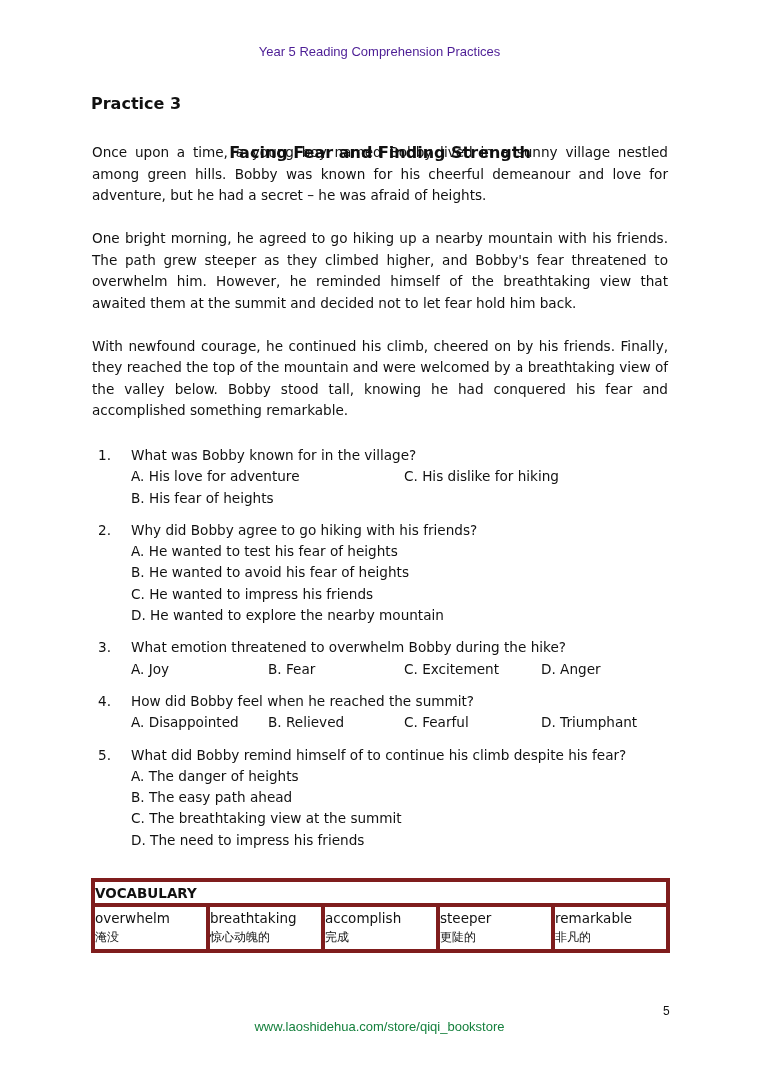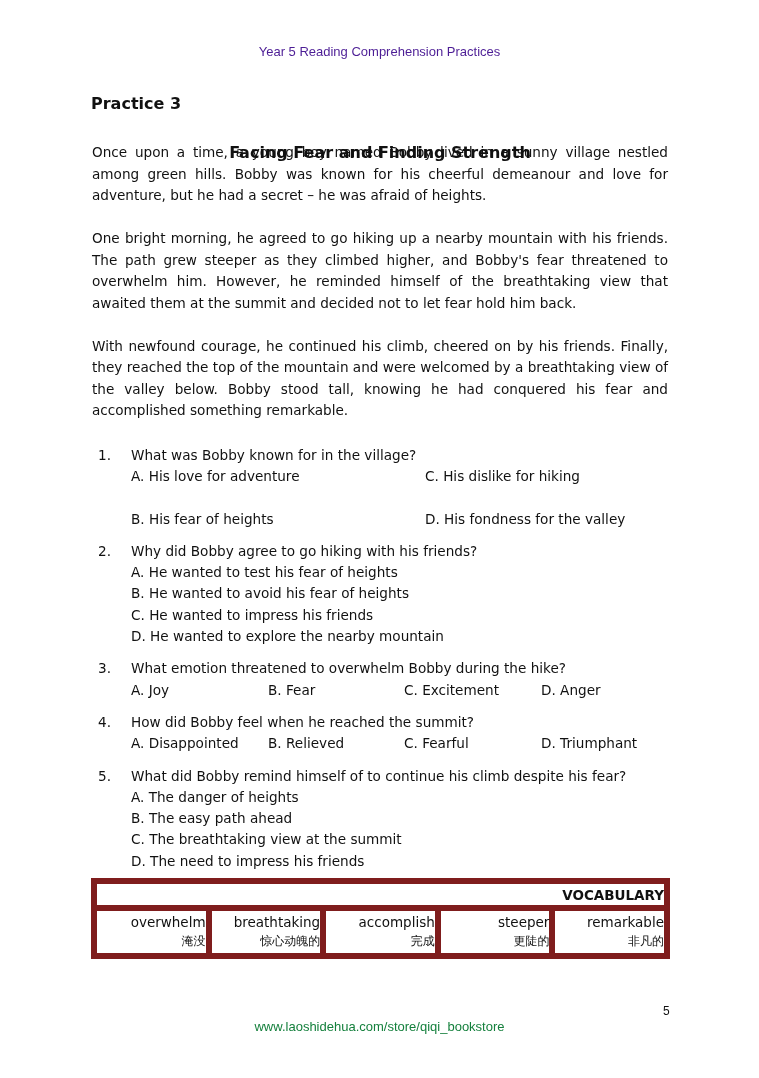--- a/index.html
+++ b/index.html
@@ -5,24 +5,24 @@
   html, body { margin: 0; padding: 0; background: #ffffff; }
   body { width: 759px; height: 1078px; position: relative; overflow: hidden; color: #111; font-family: "DejaVu Sans", sans-serif; }
   .header { position: absolute; top: 44px; left: 0; width: 759px; text-align: center; font-family: "Liberation Sans", sans-serif; font-size: 13px; color: #4c1d95; }
   .practice-label { position: absolute; top: 94px; left: 91px; font-family: "DejaVu Sans", sans-serif; font-weight: bold; font-size: 16px; }
   .story-title { position: absolute; top: 119px; left: 91px; width: 578px; text-align: center; font-family: "DejaVu Sans", sans-serif; font-weight: bold; font-size: 16px; margin-top: 24px; }
   .passage { position: absolute; top: 142px; left: 92px; width: 576px; font-family: "DejaVu Sans", sans-serif; font-size: 13.6px; line-height: 21.5px; }
   .passage p { margin: 0 0 21.5px 0; text-align: justify; text-align-last: left; }
   .questions { position: absolute; top: 445px; left: 98px; width: 570px; font-size: 13.6px; font-family: "DejaVu Sans", sans-serif; }
   .q { position: relative; padding-left: 33px; margin-bottom: 11px; line-height: 21.3px; }
   .q-num { position: absolute; left: 0; top: 0; }
-  .opts-2col { display: grid; grid-template-columns: 273px 260px; gap: 21px; }
+  .opts-2col { display: grid; grid-template-columns: 273px 260px; }
   .opts-4col { display: grid; grid-template-columns: 137px 136px 137px 130px; }
   .vocab { position: absolute; top: 878px; left: 91px; width: 579px; border-collapse: collapse; font-family: "DejaVu Sans", sans-serif; }
-  .vocab td, .vocab th { border: 6px solid #7f1d1d; text-align: right; padding: 0; }
+  .vocab td, .vocab th { border: 4px solid #7f1d1d; text-align: left; padding: 0; }
   .vocab th { font-weight: bold; font-size: 13.5px; height: 21px; }
   .vocab td { height: 42px; font-size: 13.5px; line-height: 19px; width: 20%; }
   .vocab .zh { font-family: "DejaVu Serif", serif; font-size: 12px; display: block; }
   .page-num { position: absolute; top: 1004px; left: 663px; font-family: "Liberation Sans", sans-serif; font-size: 12px; }
   .footer { position: absolute; top: 1019px; left: 0; width: 759px; text-align: center; font-family: "Liberation Sans", sans-serif; font-size: 13px; color: #15803d; }
 </style>
 </head>
 <body>
 
 <div class="header">Year 5 Reading Comprehension Practices</div>
@@ -37,21 +37,20 @@
 </div>
 
 <div class="questions">
   <div class="q">
     <span class="q-num">1.</span>
     <div>What was Bobby known for in the village?</div>
     <div class="opts-2col">
       <div>A. His love for adventure</div>
       <div>C. His dislike for hiking</div>
       <div>B. His fear of heights</div>
-      <div>D. His fondness for the valley</div>
     </div>
   </div>
 
   <div class="q">
     <span class="q-num">2.</span>
     <div>Why did Bobby agree to go hiking with his friends?</div>
     <div>A. He wanted to test his fear of heights</div>
     <div>B. He wanted to avoid his fear of heights</div>
     <div>C. He wanted to impress his friends</div>
     <div>D. He wanted to explore the nearby mountain</div>

